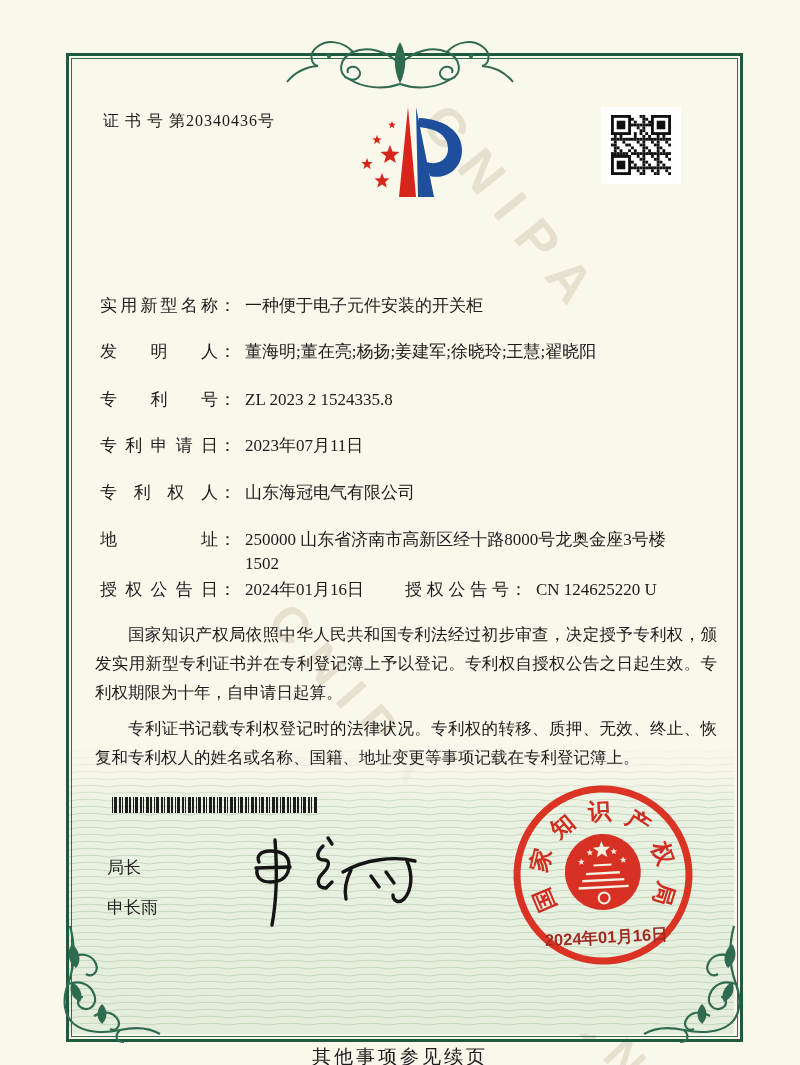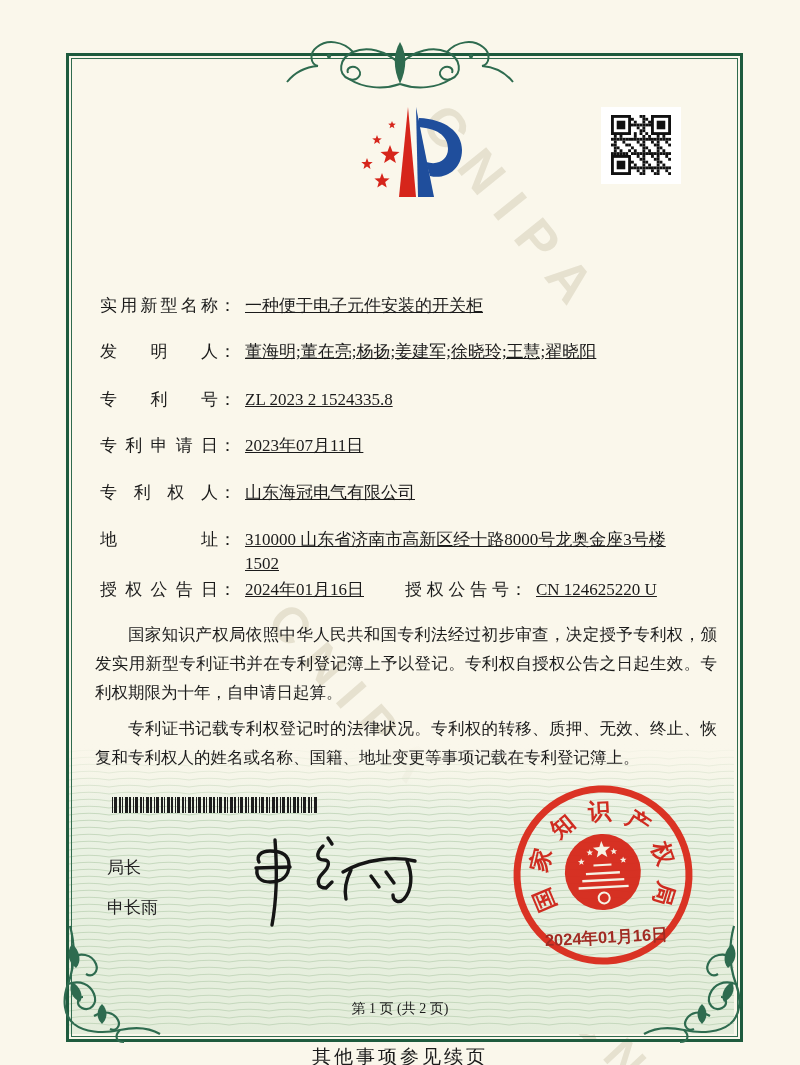--- a/index.html
+++ b/index.html
@@ -36,21 +36,21 @@
   .content{position:absolute;inset:0;z-index:3;}
   .certno{position:absolute;left:103px;top:111px;font-size:16px;letter-spacing:1px;}
   .title{
     position:absolute;left:0;top:210px;width:800px;text-align:center;
     font-size:39px;font-weight:700;letter-spacing:7px;padding-left:7px;box-sizing:border-box;
   }
   .qrbox{position:absolute;left:601px;top:107px;width:80px;height:77px;background:#fff;}
   .row{position:absolute;left:100px;width:620px;font-size:17px;line-height:24px;}
   .flabel{display:inline-flex;justify-content:space-between;width:118px;vertical-align:top;}
   .fcolon{vertical-align:top;margin-left:1px;}
-  .fvalue{margin-left:9px;vertical-align:top;display:inline-block;text-decoration:underline;}
+  .fvalue{margin-left:9px;vertical-align:top;display:inline-block;}
   .fvalue.wrap{width:452px;}
   .grp2{position:absolute;left:305px;top:0;}
   .grp2 .flabel{width:104px;}
   .paras{position:absolute;left:95px;top:620px;width:622px;}
   .paras p{margin:0 0 7px 0;text-indent:2em;font-size:16.5px;line-height:29px;text-align:justify;}
   .barcode{position:absolute;left:112px;top:797px;height:16px;display:flex;align-items:stretch;}
   .barcode i{display:block;background:#1d1d1d;height:100%;}
   .signer{position:absolute;left:107px;font-size:17px;font-family:"Liberation Sans","DejaVu Sans",sans-serif;color:#222;}
   .signature{position:absolute;left:235px;top:828px;}
   .seal{position:absolute;left:508px;top:780px;mix-blend-mode:multiply;opacity:.96;}
@@ -159,20 +159,21 @@
       <path d="M70,106 C64,112 66,118 74,118"></path>
     </g>
     <path d="M26,44 C18,38 16,28 22,20 C30,26 32,38 26,44 Z" fill="#2E6B4F"></path>
     <path d="M30,78 C22,74 18,66 22,58 C30,62 34,72 30,78 Z" fill="#2E6B4F"></path>
     <path d="M52,100 C46,94 46,86 52,80 C58,86 58,94 52,100 Z" fill="#2E6B4F"></path>
   </g>
 </svg>
 
 <div class="content">
 
+  <div class="certno">证 书 号 第20340436号</div>
 
   <svg class="abs" style="left:342px;top:102px;" width="126" height="104" viewBox="0 0 126 104">
     <polygon points="66,5 74,95 57,95" fill="#D6251B"></polygon>
     <polygon points="74,5 92,95 76,95" fill="#1F4E9C"></polygon>
     <path d="M77,16 C103,17 120,30 120,48 C120,68 103,78 88,74 L84,60 C97,64 106,57 106,47 C106,33 94,26 75,25 Z" fill="#1F4E9C"></path>
     <g fill="#D6251B" id="logo-stars">
         <polygon points="50.0,19.0 51.0,21.6 53.8,21.8 51.6,23.5 52.4,26.2 50.0,24.7 47.6,26.2 48.4,23.5 46.2,21.8 49.0,21.6" fill="#D6251B"></polygon>
         <polygon points="35.0,33.0 36.2,36.3 39.8,36.5 37.0,38.6 37.9,42.0 35.0,40.1 32.1,42.0 33.0,38.6 30.2,36.5 33.8,36.3" fill="#D6251B"></polygon>
         <polygon points="48.0,43.0 50.5,49.6 57.5,49.9 52.0,54.3 53.9,61.1 48.0,57.2 42.1,61.1 44.0,54.3 38.5,49.9 45.5,49.6" fill="#D6251B"></polygon>
         <polygon points="25.0,56.0 26.5,60.0 30.7,60.1 27.4,62.8 28.5,66.9 25.0,64.5 21.5,66.9 22.6,62.8 19.3,60.1 23.5,60.0" fill="#D6251B"></polygon>
@@ -378,21 +379,21 @@
         <span>专</span>
         <span>利</span>
         <span>权</span>
         <span>人</span>
       </span><span class="fcolon">：</span><span class="fvalue">山东海冠电气有限公司</span>
   </div>
   <div class="row" style="top:528px">
     <span class="flabel">
         <span>地</span>
         <span>址</span>
-      </span><span class="fcolon">：</span><span class="fvalue wrap">310000 山东省济南市高新区经十路8000号龙奥金座3号楼1502</span>
+      </span><span class="fcolon">：</span><span class="fvalue wrap">250000 山东省济南市高新区经十路8000号龙奥金座3号楼1502</span>
   </div>
   <div class="row" style="top:578px">
     <span class="flabel">
         <span>授</span>
         <span>权</span>
         <span>公</span>
         <span>告</span>
         <span>日</span>
       </span><span class="fcolon">：</span><span class="fvalue">2024年01月16日</span>
     <span class="grp2">
@@ -513,15 +514,14 @@
           <rect x="86" y="84" width="18" height="2" fill="#F6F2E4"></rect>
           <rect x="78" y="92" width="34" height="2.4" fill="#F6F2E4"></rect>
           <rect x="74" y="99" width="42" height="2.4" fill="#F6F2E4"></rect>
           <rect x="70" y="106" width="50" height="2.4" fill="#F6F2E4"></rect>
           <circle cx="95" cy="118" r="5.5" fill="none" stroke="#F6F2E4" stroke-width="2"></circle>
         </g>
       <text id="seal-date" x="95" y="163" text-anchor="middle" font-size="16.5" font-weight="700" fill="#9E221B" font-family="'Liberation Sans','DejaVu Sans',sans-serif">2024年01月16日</text>
     </g>
   </svg>
 
-  <div class="pagefoot">第 1 页 (共 2 页)</div>
   <div class="contnote">其他事项参见续页</div>
 </div>
 
 </body></html>

